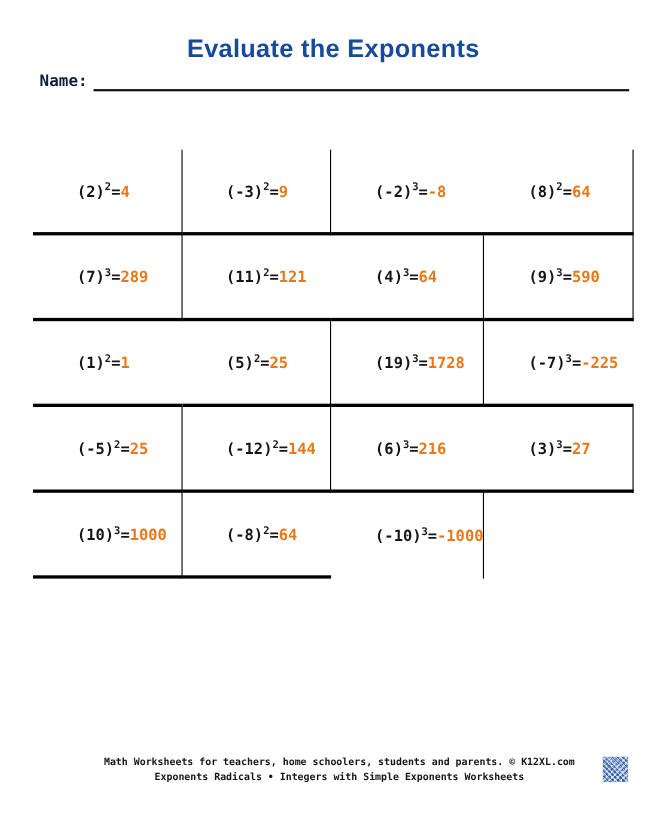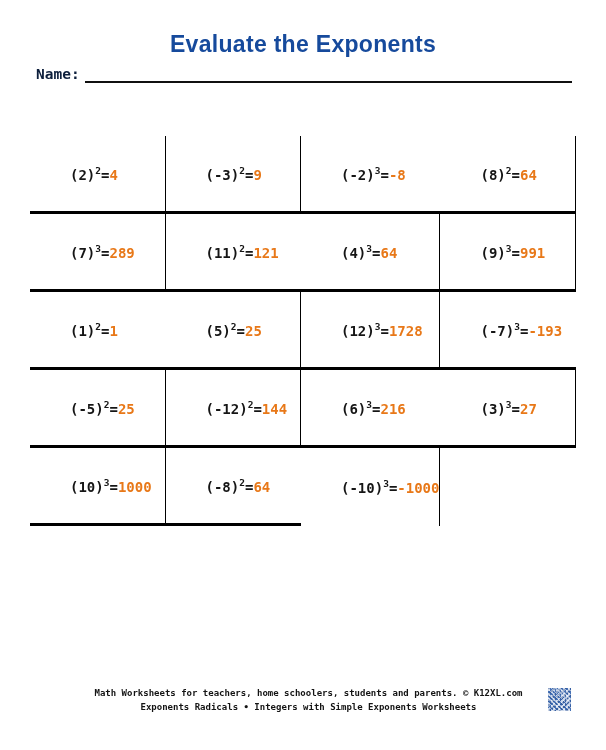--- a/index.html
+++ b/index.html
@@ -78,33 +78,33 @@
       <div class="cell">
         <span class="prob"><span>(7)</span><sup>3</sup><span class="eq">=</span><span class="ans">289</span></span>
       </div>
       <div class="cell">
         <span class="prob"><span>(11)</span><sup>2</sup><span class="eq">=</span><span class="ans">121</span></span>
       </div>
       <div class="cell">
         <span class="prob"><span>(4)</span><sup>3</sup><span class="eq">=</span><span class="ans">64</span></span>
       </div>
       <div class="cell">
-        <span class="prob"><span>(9)</span><sup>3</sup><span class="eq">=</span><span class="ans">991</span></span>
+        <span class="prob"><span>(9)</span><sup>3</sup><span class="eq">=</span><span class="ans">590</span></span>
       </div>
       <div class="cell">
         <span class="prob"><span>(1)</span><sup>2</sup><span class="eq">=</span><span class="ans">1</span></span>
       </div>
       <div class="cell">
         <span class="prob"><span>(5)</span><sup>2</sup><span class="eq">=</span><span class="ans">25</span></span>
       </div>
       <div class="cell">
-        <span class="prob"><span>(12)</span><sup>3</sup><span class="eq">=</span><span class="ans">1728</span></span>
+        <span class="prob"><span>(19)</span><sup>3</sup><span class="eq">=</span><span class="ans">1728</span></span>
       </div>
       <div class="cell">
-        <span class="prob"><span>(-7)</span><sup>3</sup><span class="eq">=</span><span class="ans">-193</span></span>
+        <span class="prob"><span>(-7)</span><sup>3</sup><span class="eq">=</span><span class="ans">-225</span></span>
       </div>
       <div class="cell">
         <span class="prob"><span>(-5)</span><sup>2</sup><span class="eq">=</span><span class="ans">25</span></span>
       </div>
       <div class="cell">
         <span class="prob"><span>(-12)</span><sup>2</sup><span class="eq">=</span><span class="ans">144</span></span>
       </div>
       <div class="cell">
         <span class="prob"><span>(6)</span><sup>3</sup><span class="eq">=</span><span class="ans">216</span></span>
       </div>

